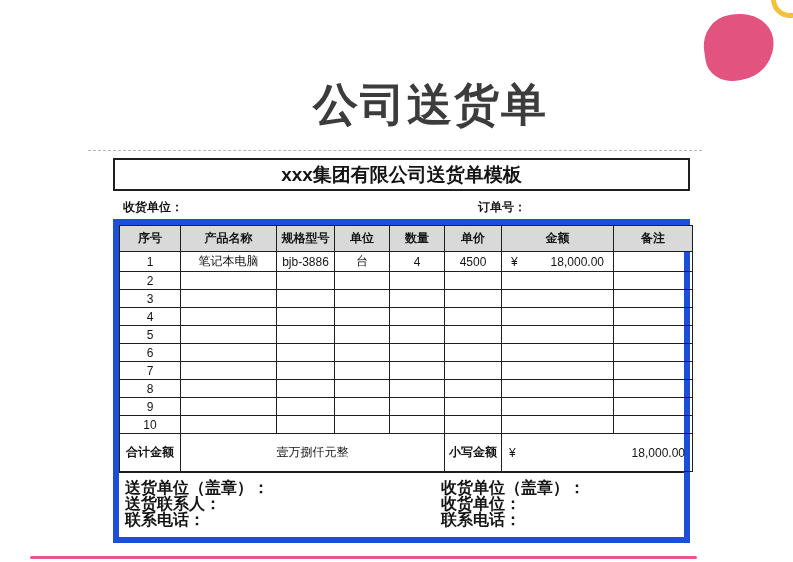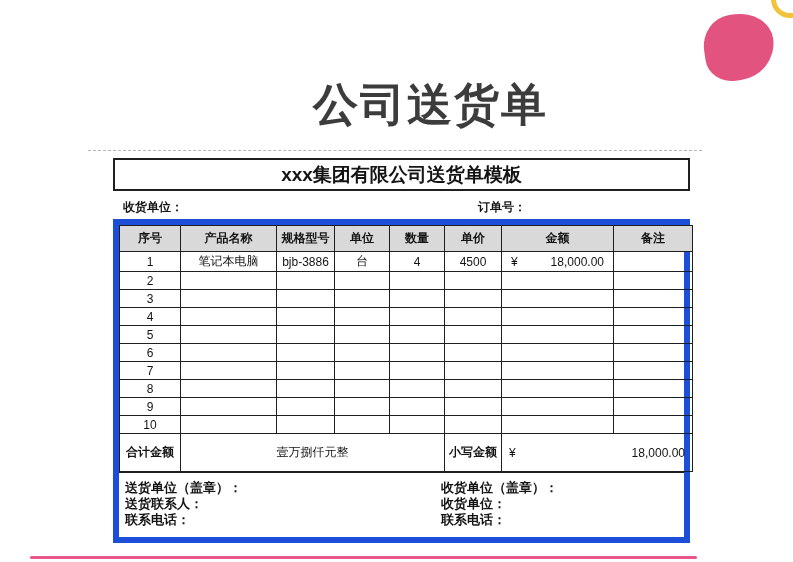--- a/index.html
+++ b/index.html
@@ -80,21 +80,21 @@
   .amount-flex {
     display: flex; justify-content: space-between; align-items: center;
     height: 100%; padding: 0 9px;
   }
   .amount-flex-total { padding: 0 7px; }
 
   .sign-box {
     border-top: 1px solid #1f1f1f;
     padding: 7px 4px 9px 4px;
     display: flex;
-    font-size: 13px; font-weight: bold; line-height: 16px;
+    font-size: 16px; font-weight: bold; line-height: 16px;
   }
   .sign-col-left { width: 318px; padding-left: 2px; }
   .sign-col-right { flex: 1; }
   .sign-line { height: 16px; }
 </style>
 </head>
 <body>
 
 <div class="blob" style="background: rgb(226, 83, 128);"></div>
 <div class="corner-ring" style="border-color: rgb(242, 194, 62);"></div>

